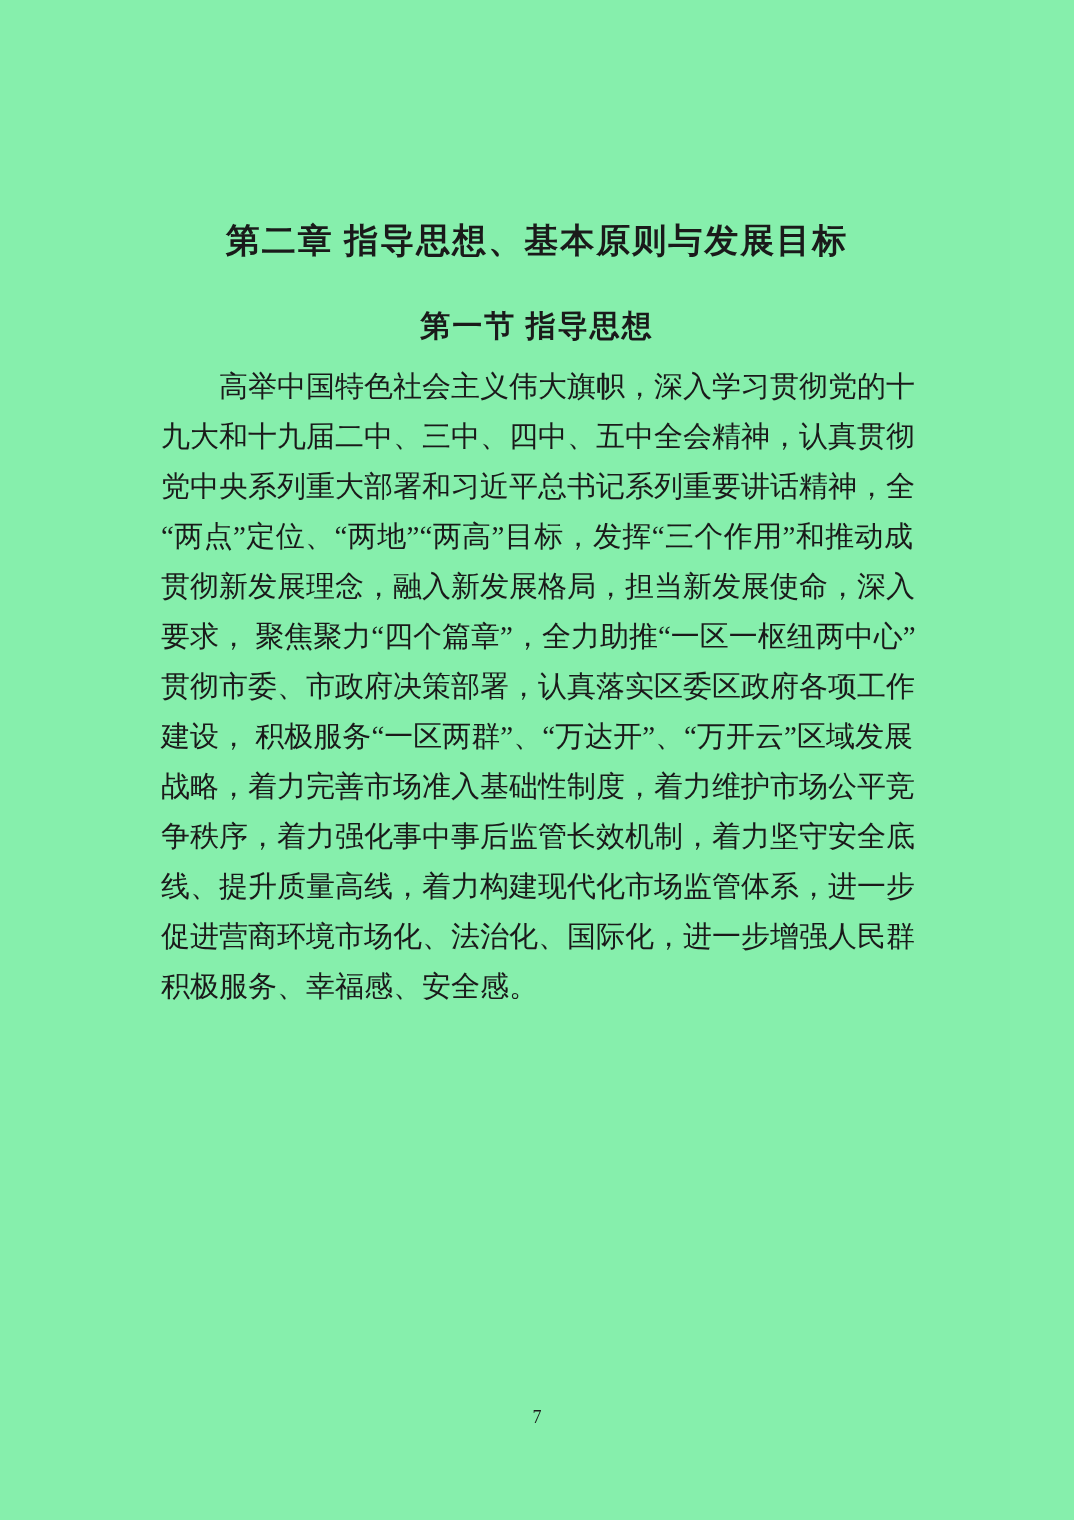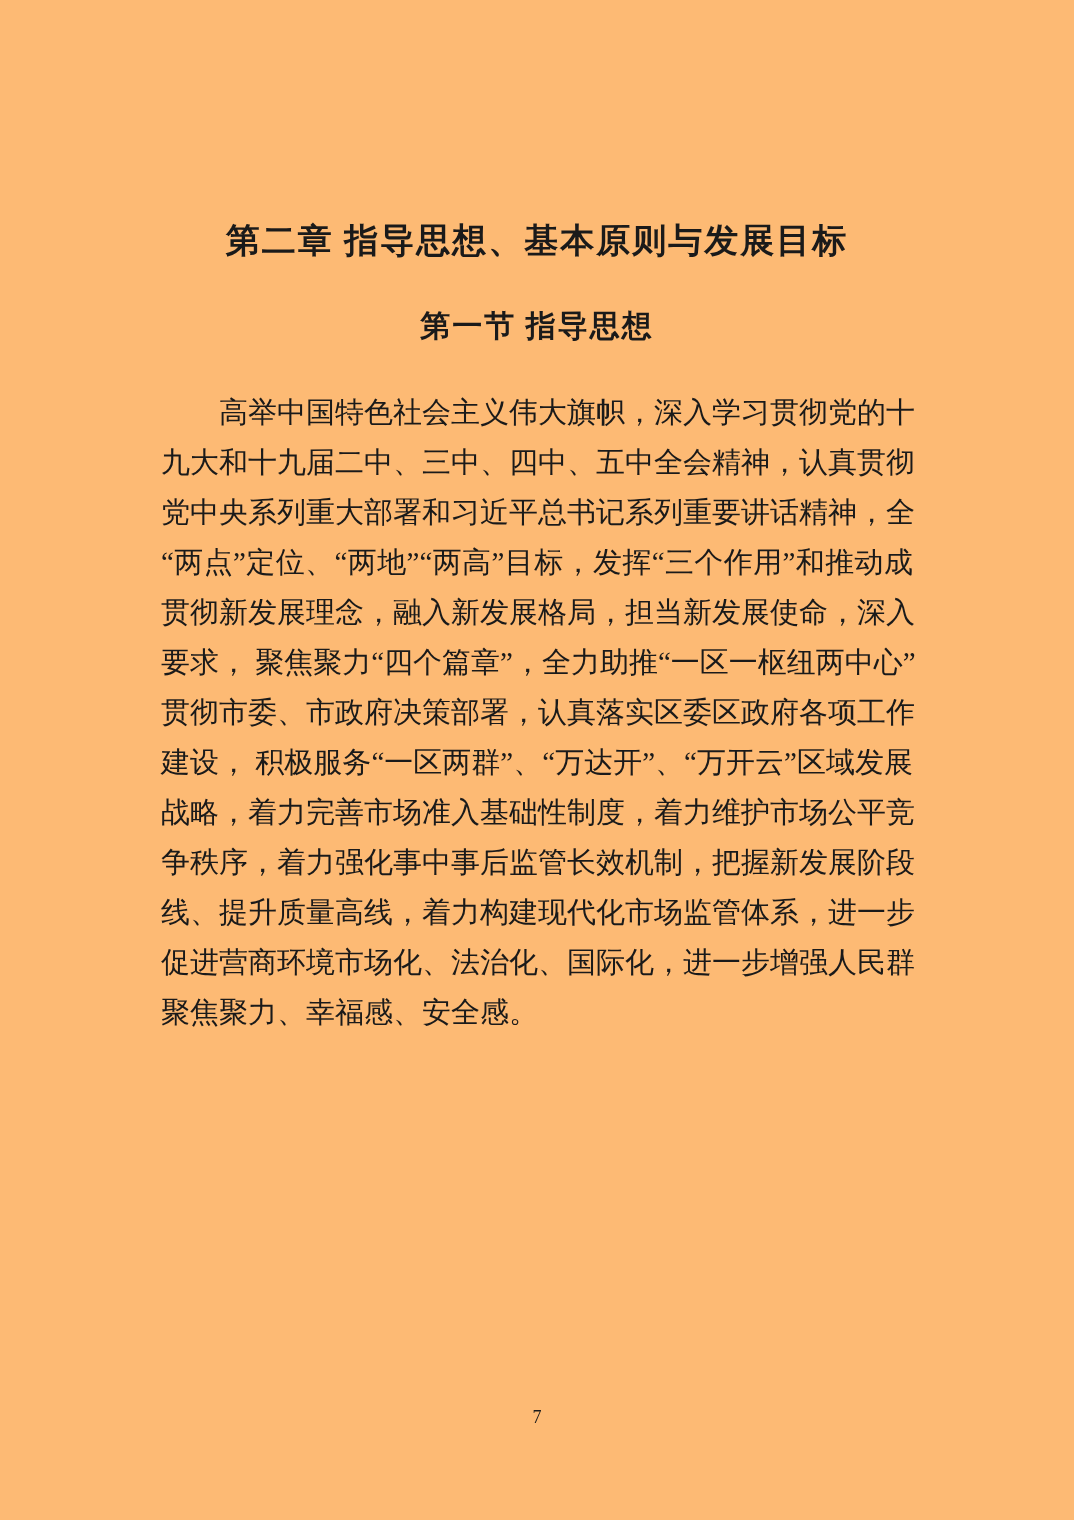--- a/index.html
+++ b/index.html
@@ -4,21 +4,21 @@
 <style>
   html, body {
     margin: 0;
     padding: 0;
     background: #ffffff;
   }
   .page {
     position: relative;
     width: 1074px;
     height: 1520px;
-    background: #fdba74;
+    background: #86efac;
     color: #1a1a1a;
     font-family: "Liberation Serif", "DejaVu Serif", serif;
     overflow: hidden;
   }
   .chapter-title {
     position: absolute;
     top: 218px;
     left: 0;
     width: 100%;
     margin: 0;
@@ -35,21 +35,21 @@
     width: 100%;
     margin: 0;
     text-align: center;
     font-size: 30px;
     font-weight: bold;
     letter-spacing: 2px;
     line-height: 42px;
   }
   .body-paragraph {
     position: absolute;
-    top: 387px;
+    top: 361px;
     left: 161px;
     width: 752px;
   }
   .para-line {
     font-size: 29px;
     line-height: 50px;
     height: 50px;
     text-align: justify;
     text-align-last: justify;
     text-justify: inter-ideograph;
@@ -82,20 +82,20 @@
   <div class="body-paragraph">
       <div class="para-line">高举中国特色社会主义伟大旗帜，深入学习贯彻党的十</div>
       <div class="para-line">九大和十九届二中、三中、四中、五中全会精神，认真贯彻</div>
       <div class="para-line">党中央系列重大部署和习近平总书记系列重要讲话精神，全</div>
       <div class="para-line">“两点”定位、“两地”“两高”目标，发挥“三个作用”和推动成</div>
       <div class="para-line">贯彻新发展理念，融入新发展格局，担当新发展使命，深入</div>
       <div class="para-line">要求， 聚焦聚力“四个篇章”，全力助推“一区一枢纽两中心”</div>
       <div class="para-line">贯彻市委、市政府决策部署，认真落实区委区政府各项工作</div>
       <div class="para-line">建设， 积极服务“一区两群”、“万达开”、“万开云”区域发展</div>
       <div class="para-line">战略，着力完善市场准入基础性制度，着力维护市场公平竞</div>
-      <div class="para-line">争秩序，着力强化事中事后监管长效机制，把握新发展阶段</div>
+      <div class="para-line">争秩序，着力强化事中事后监管长效机制，着力坚守安全底</div>
       <div class="para-line">线、提升质量高线，着力构建现代化市场监管体系，进一步</div>
       <div class="para-line">促进营商环境市场化、法治化、国际化，进一步增强人民群</div>
-      <div class="para-line">聚焦聚力、幸福感、安全感。</div>
+      <div class="para-line">积极服务、幸福感、安全感。</div>
     </div>
 
   <div class="page-number">7</div>
 </div>
 
 </body></html>

